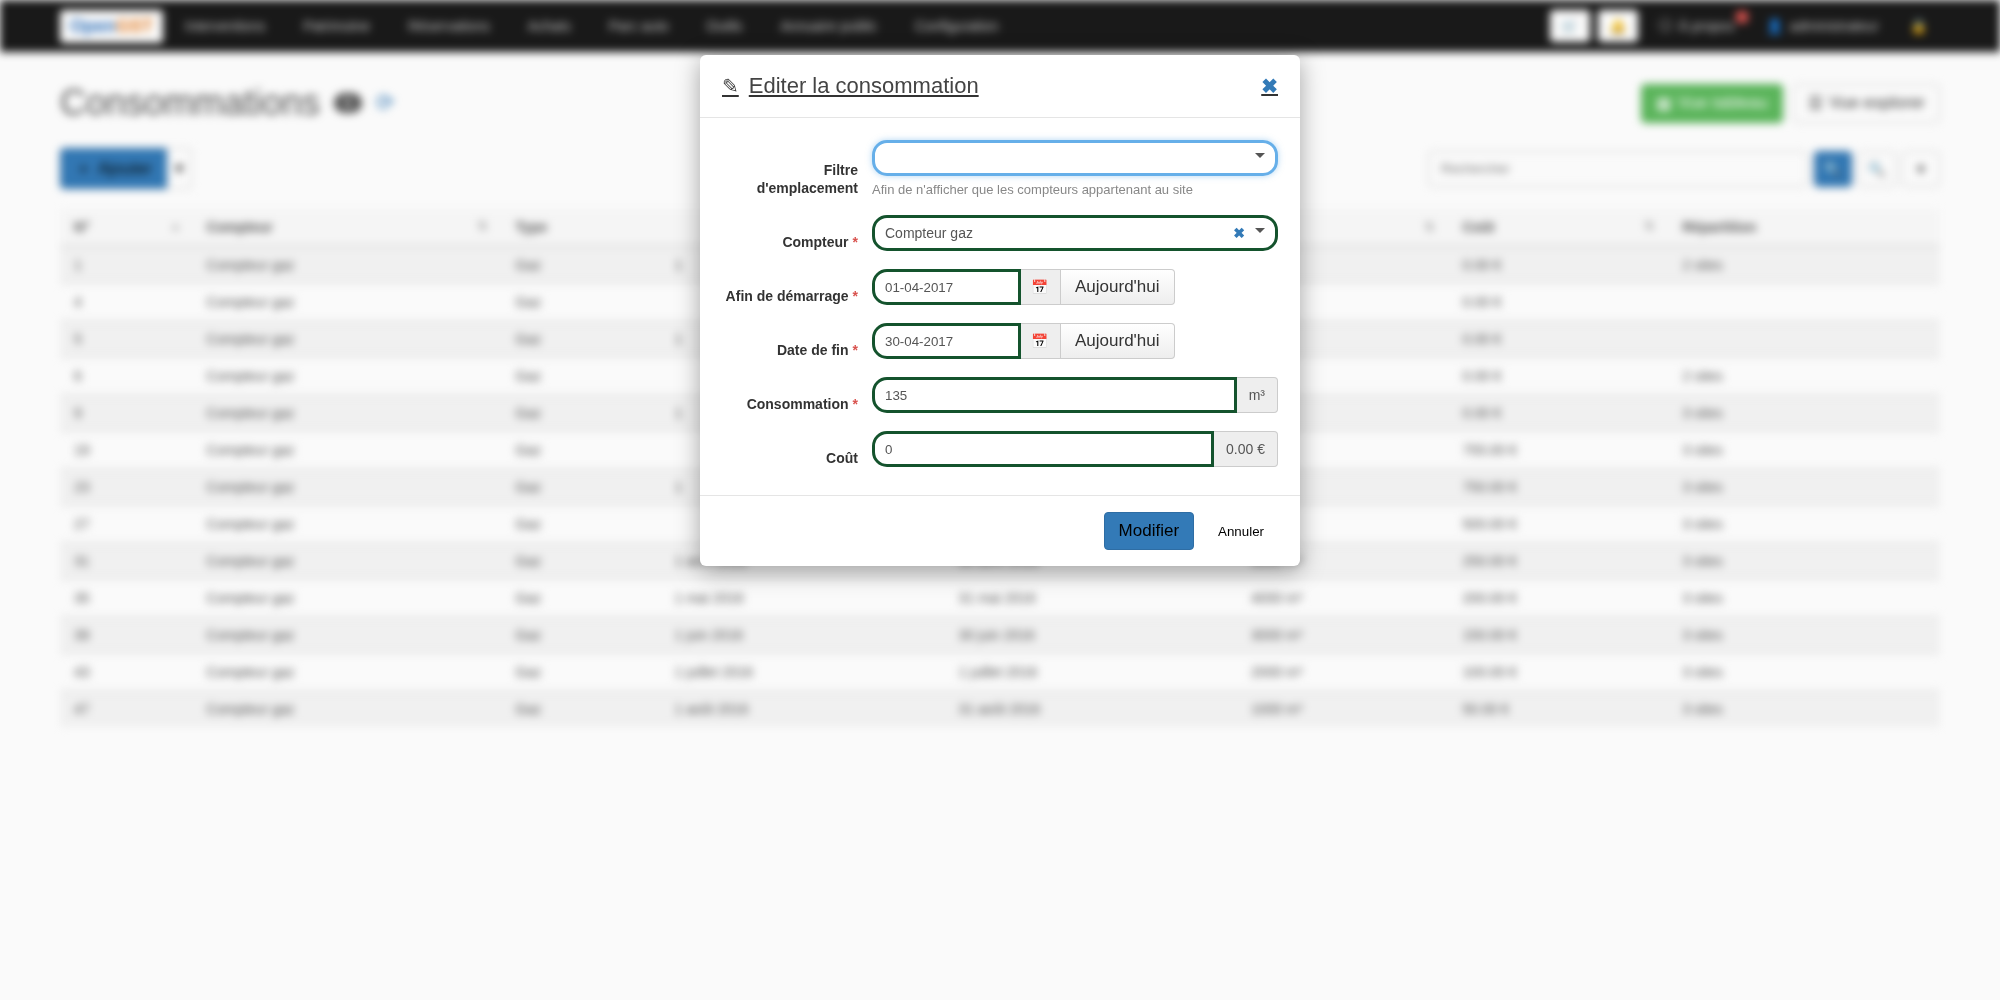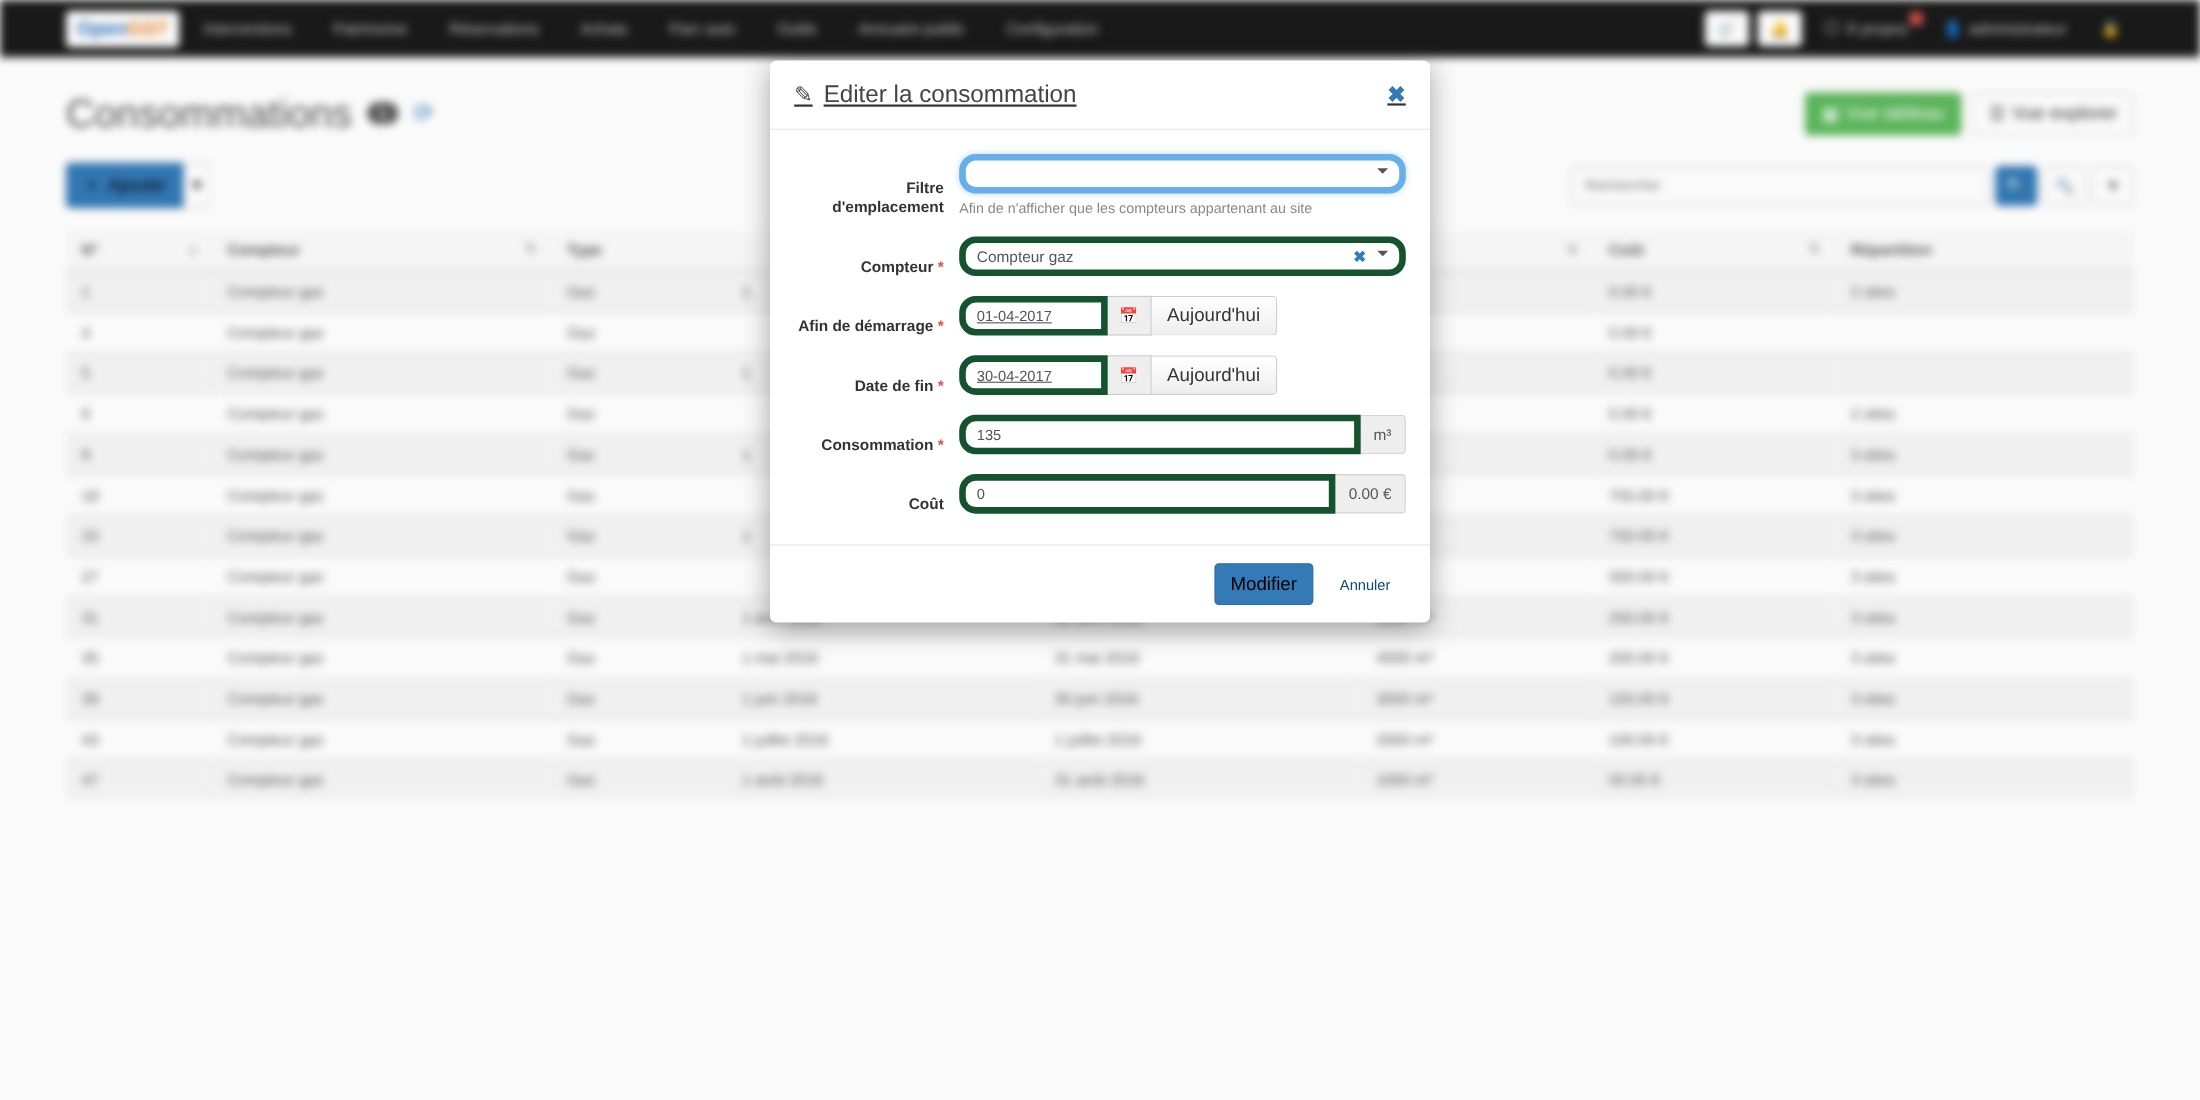--- a/index.html
+++ b/index.html
@@ -50,34 +50,34 @@
 .overlay { position: absolute; inset: 0; background: rgba(0,0,0,0.02); }
 .modal { position: absolute; top: 55px; left: 50%; transform: translateX(-50%); width: 600px; background: #fff; border-radius: 6px; box-shadow: 0 5px 25px rgba(0,0,0,0.35); }
 .modal-header { padding: 18px 22px; border-bottom: 1px solid #e5e5e5; display: flex; align-items: center; text-decoration: underline; }
 .modal-title { font-size: 22px; color: #444; display: flex; align-items: center; gap: 10px; }
 .modal-close { margin-left: auto; color: #337ab7; font-size: 20px; font-weight: bold; cursor: pointer; }
 .modal-body { padding: 22px 22px 10px; }
 .form-row { display: flex; align-items: flex-end; margin-bottom: 18px; }
 .form-label { width: 150px; text-align: right; padding-right: 14px; font-weight: bold; color: #333; line-height: 1.3; padding-top: 6px; }
 .req { color: #d9534f; margin-left: 4px; }
 .form-field { flex: 1; }
-.select, .text-input { width: 100%; height: 36px; border: 6px solid #14532d; border-radius: 15px; padding: 0 10px; background: #fff; color: #555; display: flex; align-items: center; position: relative; }
+.select, .text-input { width: 100%; height: 36px; border: 3px solid #14532d; border-radius: 15px; padding: 0 10px; background: #fff; color: #555; display: flex; align-items: center; position: relative; }
 .select.focus { border-color: #66afe9; box-shadow: 0 0 6px rgba(102,175,233,0.5); }
 .select .caret-down { position: absolute; right: 10px; top: 50%; transform: translateY(-50%); border: 5px solid transparent; border-top-color: #555; }
 .select .clear { position: absolute; right: 30px; color: #337ab7; font-weight: bold; }
 .help { color: #888; font-size: 13px; margin-top: 6px; }
 .input-group { display: flex; }
-.input-group .text-input { border-top-right-radius: 0; border-bottom-right-radius: 0; width: 135px; text-decoration: underline; }
+.input-group .text-input { border-top-right-radius: 0; border-bottom-right-radius: 0; width: 149px; }
 .input-group .addon { height: 36px; border: 1px solid #ccc; border-left: 0; background: #eee; display: flex; align-items: center; justify-content: center; width: 40px; color: #555; }
 .input-group .btn { border-top-left-radius: 0; border-bottom-left-radius: 0; border-left: 0; height: 36px; background: linear-gradient(#fff,#eee); }
 .unit-group { display: flex; }
 .unit-group .text-input { border-top-right-radius: 0; border-bottom-right-radius: 0; }
 .unit-group .addon { height: 36px; border: 1px solid #ccc; border-left: 0; background: #eee; display: flex; align-items: center; padding: 0 12px; color: #555; border-top-right-radius: 4px; border-bottom-right-radius: 4px; white-space: nowrap; }
 .modal-footer { padding: 16px 22px; border-top: 1px solid #e5e5e5; display: flex; justify-content: flex-end; gap: 10px; }
-.btn-link { background: none; border: none; color: #0c4a6e; padding: 8px 14px; }
+.btn-link { background: none; border: none; color: #000000; padding: 8px 14px; }
 .pencil-icon::before { content: "✎"; font-size: 20px; }
 </style>
 </head>
 <body>
 
 <div class="bg">
 
   <div class="navbar">
     <div class="brand">
       <span class="o1">Open</span><span class="o2">GST</span>

